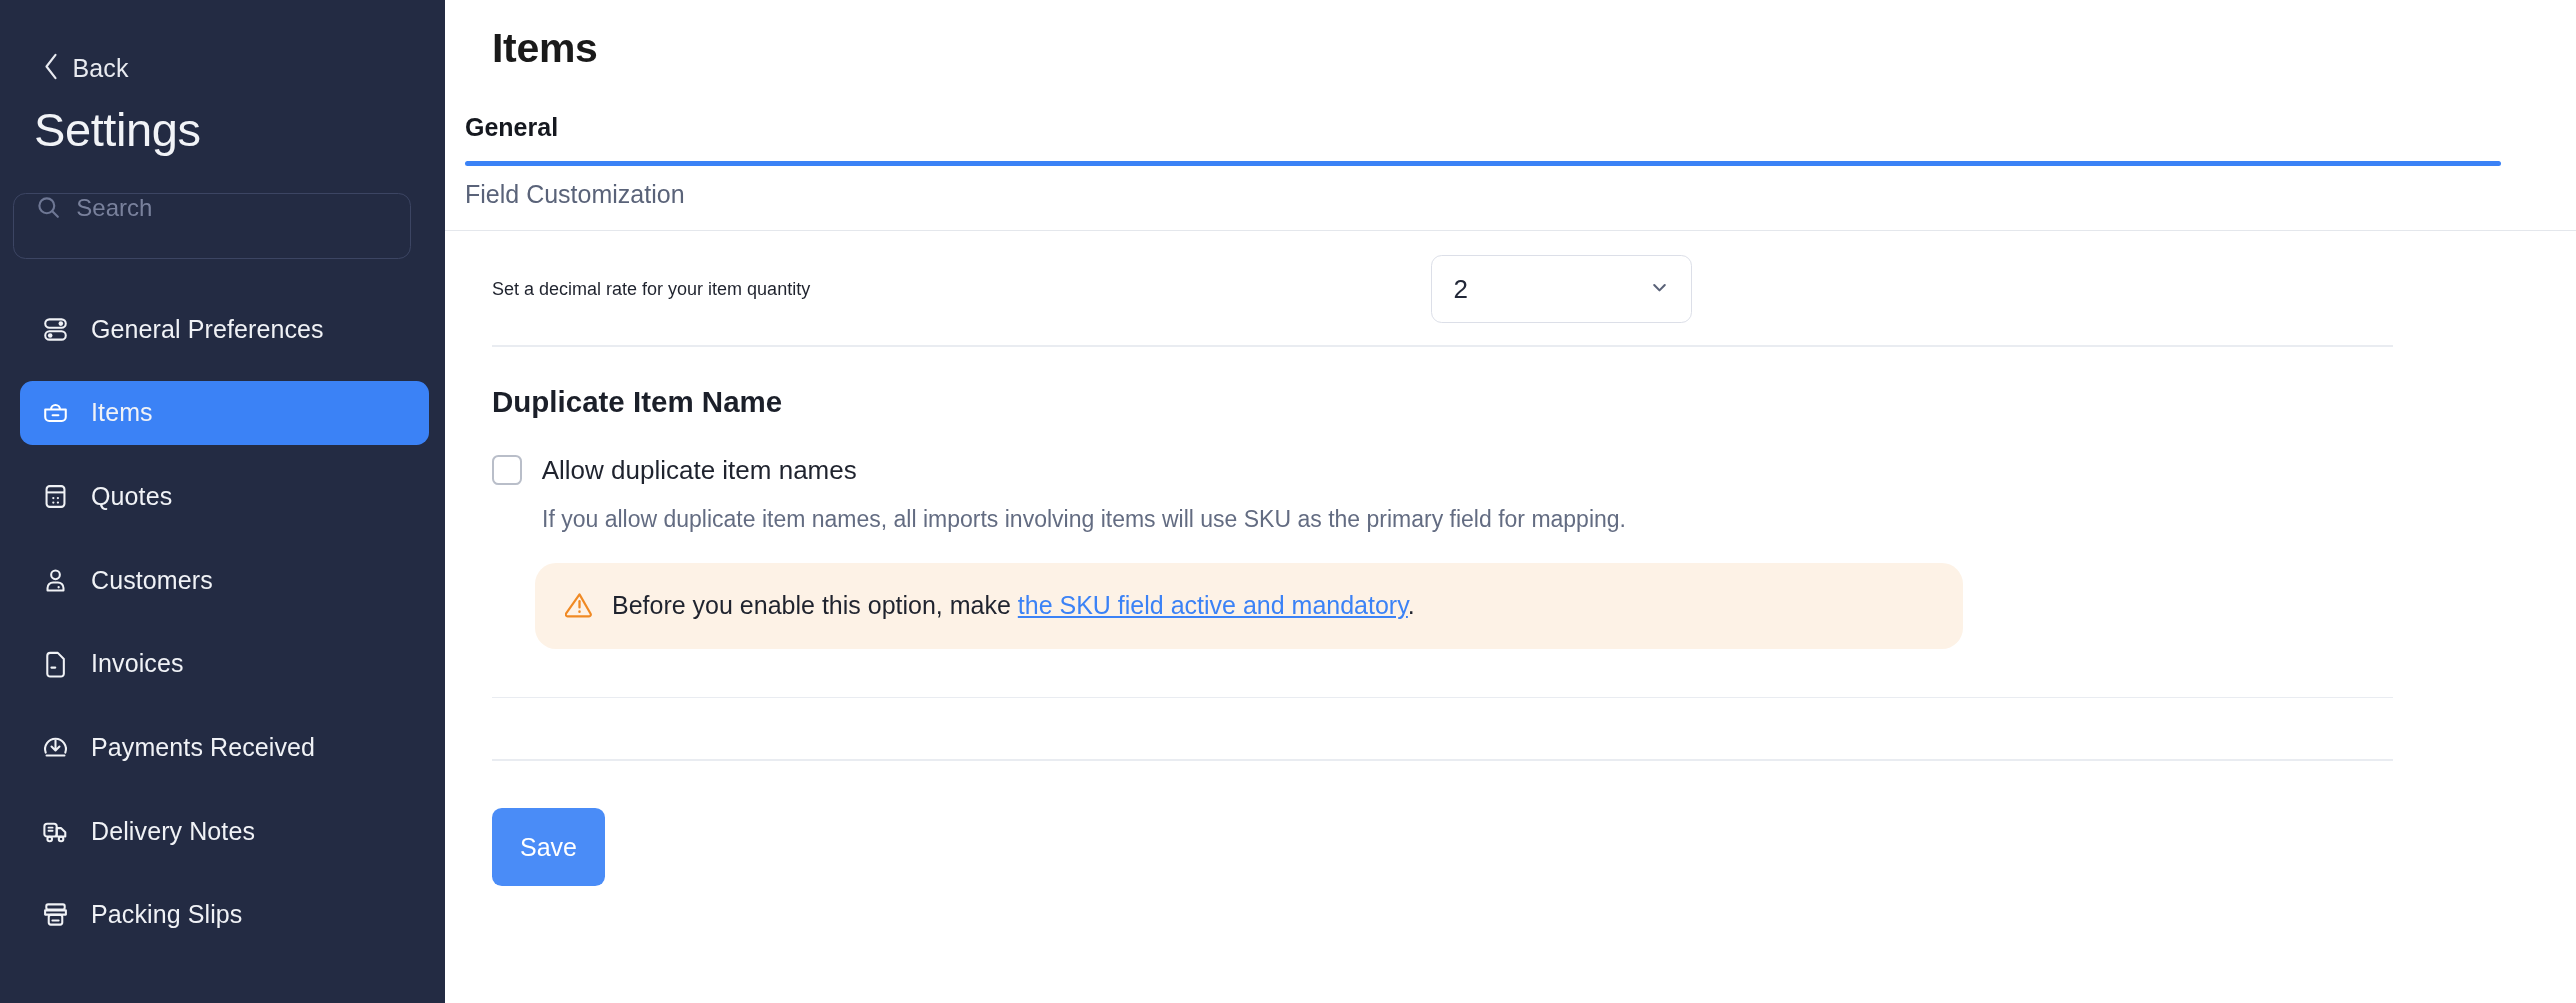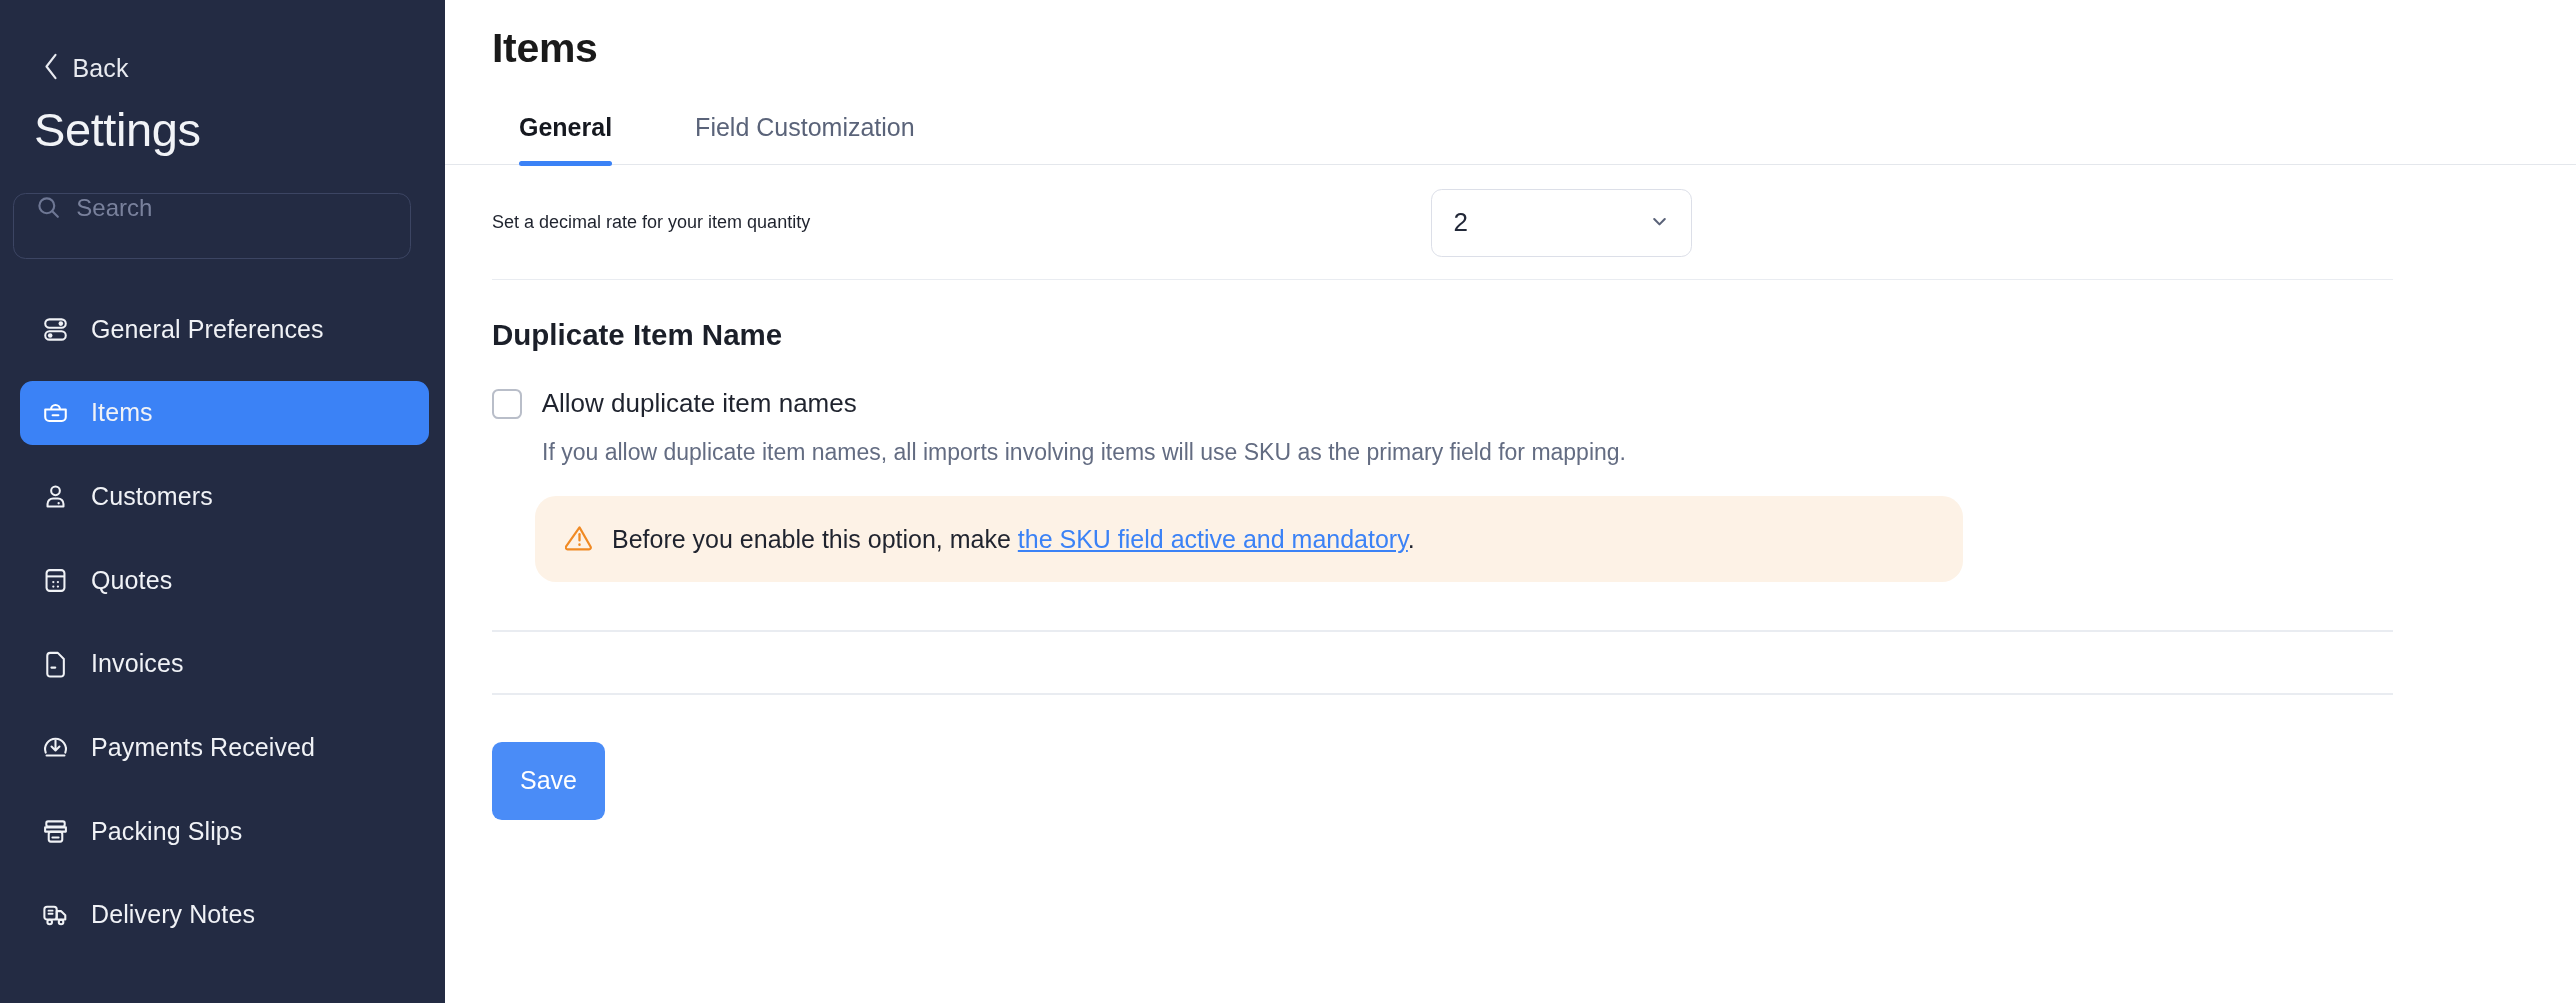--- a/index.html
+++ b/index.html
@@ -99,25 +99,26 @@
   }
   .page-title {
     font-size: 41px;
     font-weight: 700;
     color: #1a1a1a;
     padding: 25px 0 0 47px;
     letter-spacing: -0.3px;
   }
   .tabbar {
     margin-top: 41px;
-    padding-left: 74px;
-    display: flex;
-    gap: 8px;
+    padding-left: 20px;
+    display: flex;
+    gap: 16px;
     border-bottom: 1.8px solid #e4e7ec;
     position: relative;
+    flex-direction: column;
   }
   .tab {
     font-size: 25px;
     color: #5a6379;
     padding: 0 0 21.5px 0;
     margin-right: 75px;
     cursor: pointer;
     position: relative;
   }
   .tab.active {
@@ -274,86 +275,86 @@
             <path d="M8.3 9.5 a3.7 3.7 0 0 1 7.4 0" stroke="#ffffff" stroke-width="1.7"></path>
             <path d="M9.6 14.2 h4.8" stroke="#ffffff" stroke-width="1.7" stroke-linecap="round"></path>
           </svg>
         </span>
         <span class="nav-label">Items</span>
       </div>
 
       <div class="nav-item">
         <span class="nav-icon">
           <svg width="29" height="29" viewBox="0 0 24 24" fill="none">
-            <circle cx="12" cy="7.3" r="3.6" stroke="#f0f2f6" stroke-width="1.7"></circle>
-            <path d="M5.4 20.3 v-2.1 a4.6 4.6 0 0 1 4.6 -4.6 h4 a4.6 4.6 0 0 1 4.6 4.6 v2.1 z" stroke="#f0f2f6" stroke-width="1.7" stroke-linejoin="round"></path>
-            <circle cx="14.6" cy="17.6" r="0.95" fill="#f0f2f6"></circle>
-          </svg>
-        </span>
-        <span class="nav-label">Customers</span>
-      </div>
-
-      <div class="nav-item">
-        <span class="nav-icon">
-          <svg width="29" height="29" viewBox="0 0 24 24" fill="none">
             <rect x="4.6" y="3.4" width="14.8" height="17.2" rx="2.6" stroke="#f0f2f6" stroke-width="1.7"></rect>
             <path d="M4.6 8.6 h14.8" stroke="#f0f2f6" stroke-width="1.7"></path>
             <circle cx="10.2" cy="13.3" r="0.95" fill="#f0f2f6"></circle>
             <circle cx="14.0" cy="13.3" r="0.95" fill="#f0f2f6"></circle>
             <circle cx="10.2" cy="17.0" r="0.95" fill="#f0f2f6"></circle>
             <circle cx="14.0" cy="17.0" r="0.95" fill="#f0f2f6"></circle>
           </svg>
         </span>
         <span class="nav-label">Quotes</span>
       </div>
 
       <div class="nav-item">
         <span class="nav-icon">
           <svg width="29" height="29" viewBox="0 0 24 24" fill="none">
+            <circle cx="12" cy="7.3" r="3.6" stroke="#f0f2f6" stroke-width="1.7"></circle>
+            <path d="M5.4 20.3 v-2.1 a4.6 4.6 0 0 1 4.6 -4.6 h4 a4.6 4.6 0 0 1 4.6 4.6 v2.1 z" stroke="#f0f2f6" stroke-width="1.7" stroke-linejoin="round"></path>
+            <circle cx="14.6" cy="17.6" r="0.95" fill="#f0f2f6"></circle>
+          </svg>
+        </span>
+        <span class="nav-label">Customers</span>
+      </div>
+
+      <div class="nav-item">
+        <span class="nav-icon">
+          <svg width="29" height="29" viewBox="0 0 24 24" fill="none">
             <path d="M5.2 5.6 a2.4 2.4 0 0 1 2.4 -2.4 h6.3 l5 5 v12.2 a2.4 2.4 0 0 1 -2.4 2.4 h-8.9 a2.4 2.4 0 0 1 -2.4 -2.4 z" stroke="#f0f2f6" stroke-width="1.7" stroke-linejoin="round"></path>
             <path d="M8.6 15.4 h3.2" stroke="#f0f2f6" stroke-width="1.7" stroke-linecap="round"></path>
           </svg>
         </span>
         <span class="nav-label">Invoices</span>
       </div>
 
       <div class="nav-item">
         <span class="nav-icon">
           <svg width="29" height="29" viewBox="0 0 24 24" fill="none">
             <path d="M3.9 16.2 a8.6 8.6 0 1 1 16.2 0" stroke="#f0f2f6" stroke-width="1.7" stroke-linecap="round"></path>
             <path d="M12 6.2 v8.1 M8.7 11.2 L12 14.5 L15.3 11.2" stroke="#f0f2f6" stroke-width="1.7" stroke-linecap="round" stroke-linejoin="round"></path>
             <path d="M4.6 18.6 h14.8" stroke="#f0f2f6" stroke-width="1.7" stroke-linecap="round"></path>
           </svg>
         </span>
         <span class="nav-label">Payments Received</span>
-      </div>
-
-      <div class="nav-item">
-        <span class="nav-icon">
-          <svg width="29" height="29" viewBox="0 0 24 24" fill="none">
-            <rect x="4.4" y="3.6" width="15.2" height="4.2" rx="1.4" stroke="#f0f2f6" stroke-width="1.7"></rect>
-            <path d="M3.4 8.6 h17.2 v3.5 h-17.2 z" stroke="#f0f2f6" stroke-width="1.7" stroke-linejoin="round"></path>
-            <rect x="6.4" y="12.3" width="11.2" height="8.1" rx="1.7" stroke="#f0f2f6" stroke-width="1.7"></rect>
-            <path d="M9.4 16.9 h5.2" stroke="#f0f2f6" stroke-width="1.6" stroke-linecap="round"></path>
-          </svg>
-        </span>
-        <span class="nav-label">Packing Slips</span>
       </div>
 
       <div class="nav-item">
         <span class="nav-icon">
           <svg width="29" height="29" viewBox="0 0 24 24" fill="none">
             <rect x="2.8" y="5.6" width="10.2" height="10.6" rx="2.2" stroke="#f0f2f6" stroke-width="1.7"></rect>
             <path d="M13 9.2 h3.5 l3.6 3.4 v3.6 h-7.1 z" stroke="#f0f2f6" stroke-width="1.7" stroke-linejoin="round"></path>
             <circle cx="7.2" cy="18.2" r="1.9" stroke="#f0f2f6" stroke-width="1.7"></circle>
             <circle cx="16.6" cy="18.2" r="1.9" stroke="#f0f2f6" stroke-width="1.7"></circle>
             <path d="M6.2 8.8 h3.4 M6.2 11.4 h3.4" stroke="#f0f2f6" stroke-width="1.5" stroke-linecap="round"></path>
           </svg>
         </span>
         <span class="nav-label">Delivery Notes</span>
+      </div>
+
+      <div class="nav-item">
+        <span class="nav-icon">
+          <svg width="29" height="29" viewBox="0 0 24 24" fill="none">
+            <rect x="4.4" y="3.6" width="15.2" height="4.2" rx="1.4" stroke="#f0f2f6" stroke-width="1.7"></rect>
+            <path d="M3.4 8.6 h17.2 v3.5 h-17.2 z" stroke="#f0f2f6" stroke-width="1.7" stroke-linejoin="round"></path>
+            <rect x="6.4" y="12.3" width="11.2" height="8.1" rx="1.7" stroke="#f0f2f6" stroke-width="1.7"></rect>
+            <path d="M9.4 16.9 h5.2" stroke="#f0f2f6" stroke-width="1.6" stroke-linecap="round"></path>
+          </svg>
+        </span>
+        <span class="nav-label">Packing Slips</span>
       </div>
 
     </nav>
   </aside>
 
   <section class="main">
 
     <h2 class="page-title">Items</h2>
 
     <div class="tabbar">

